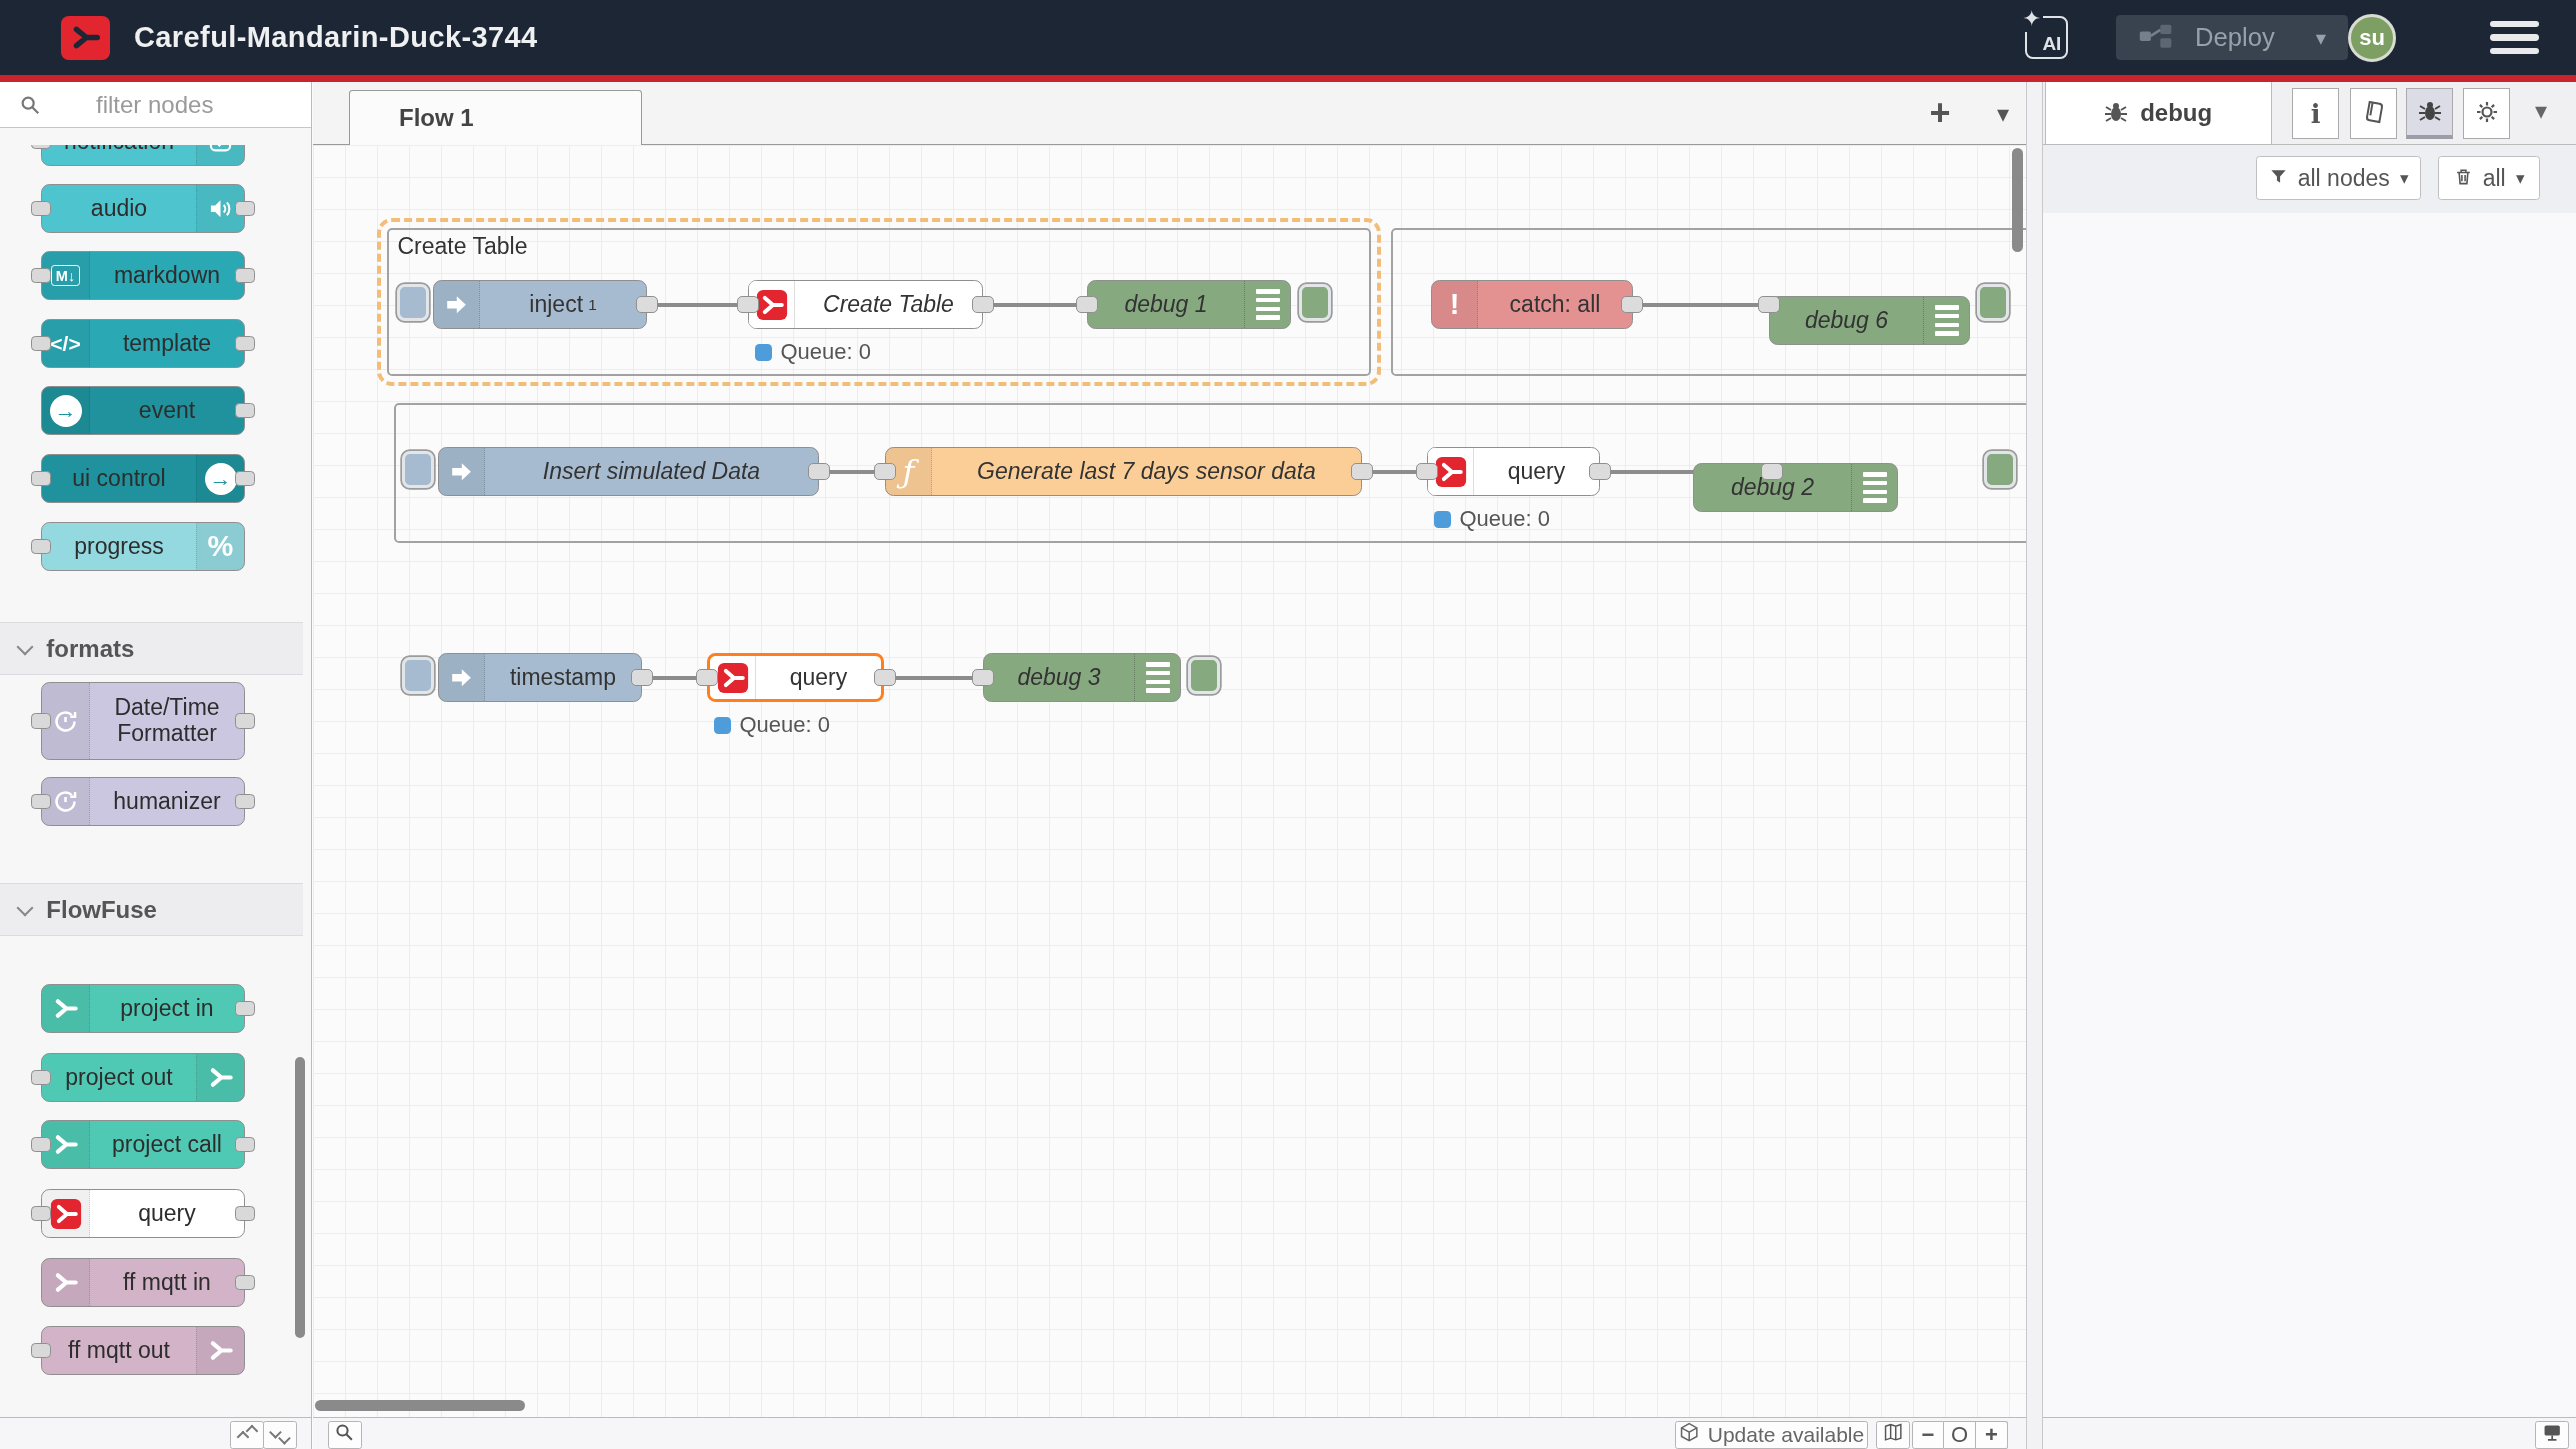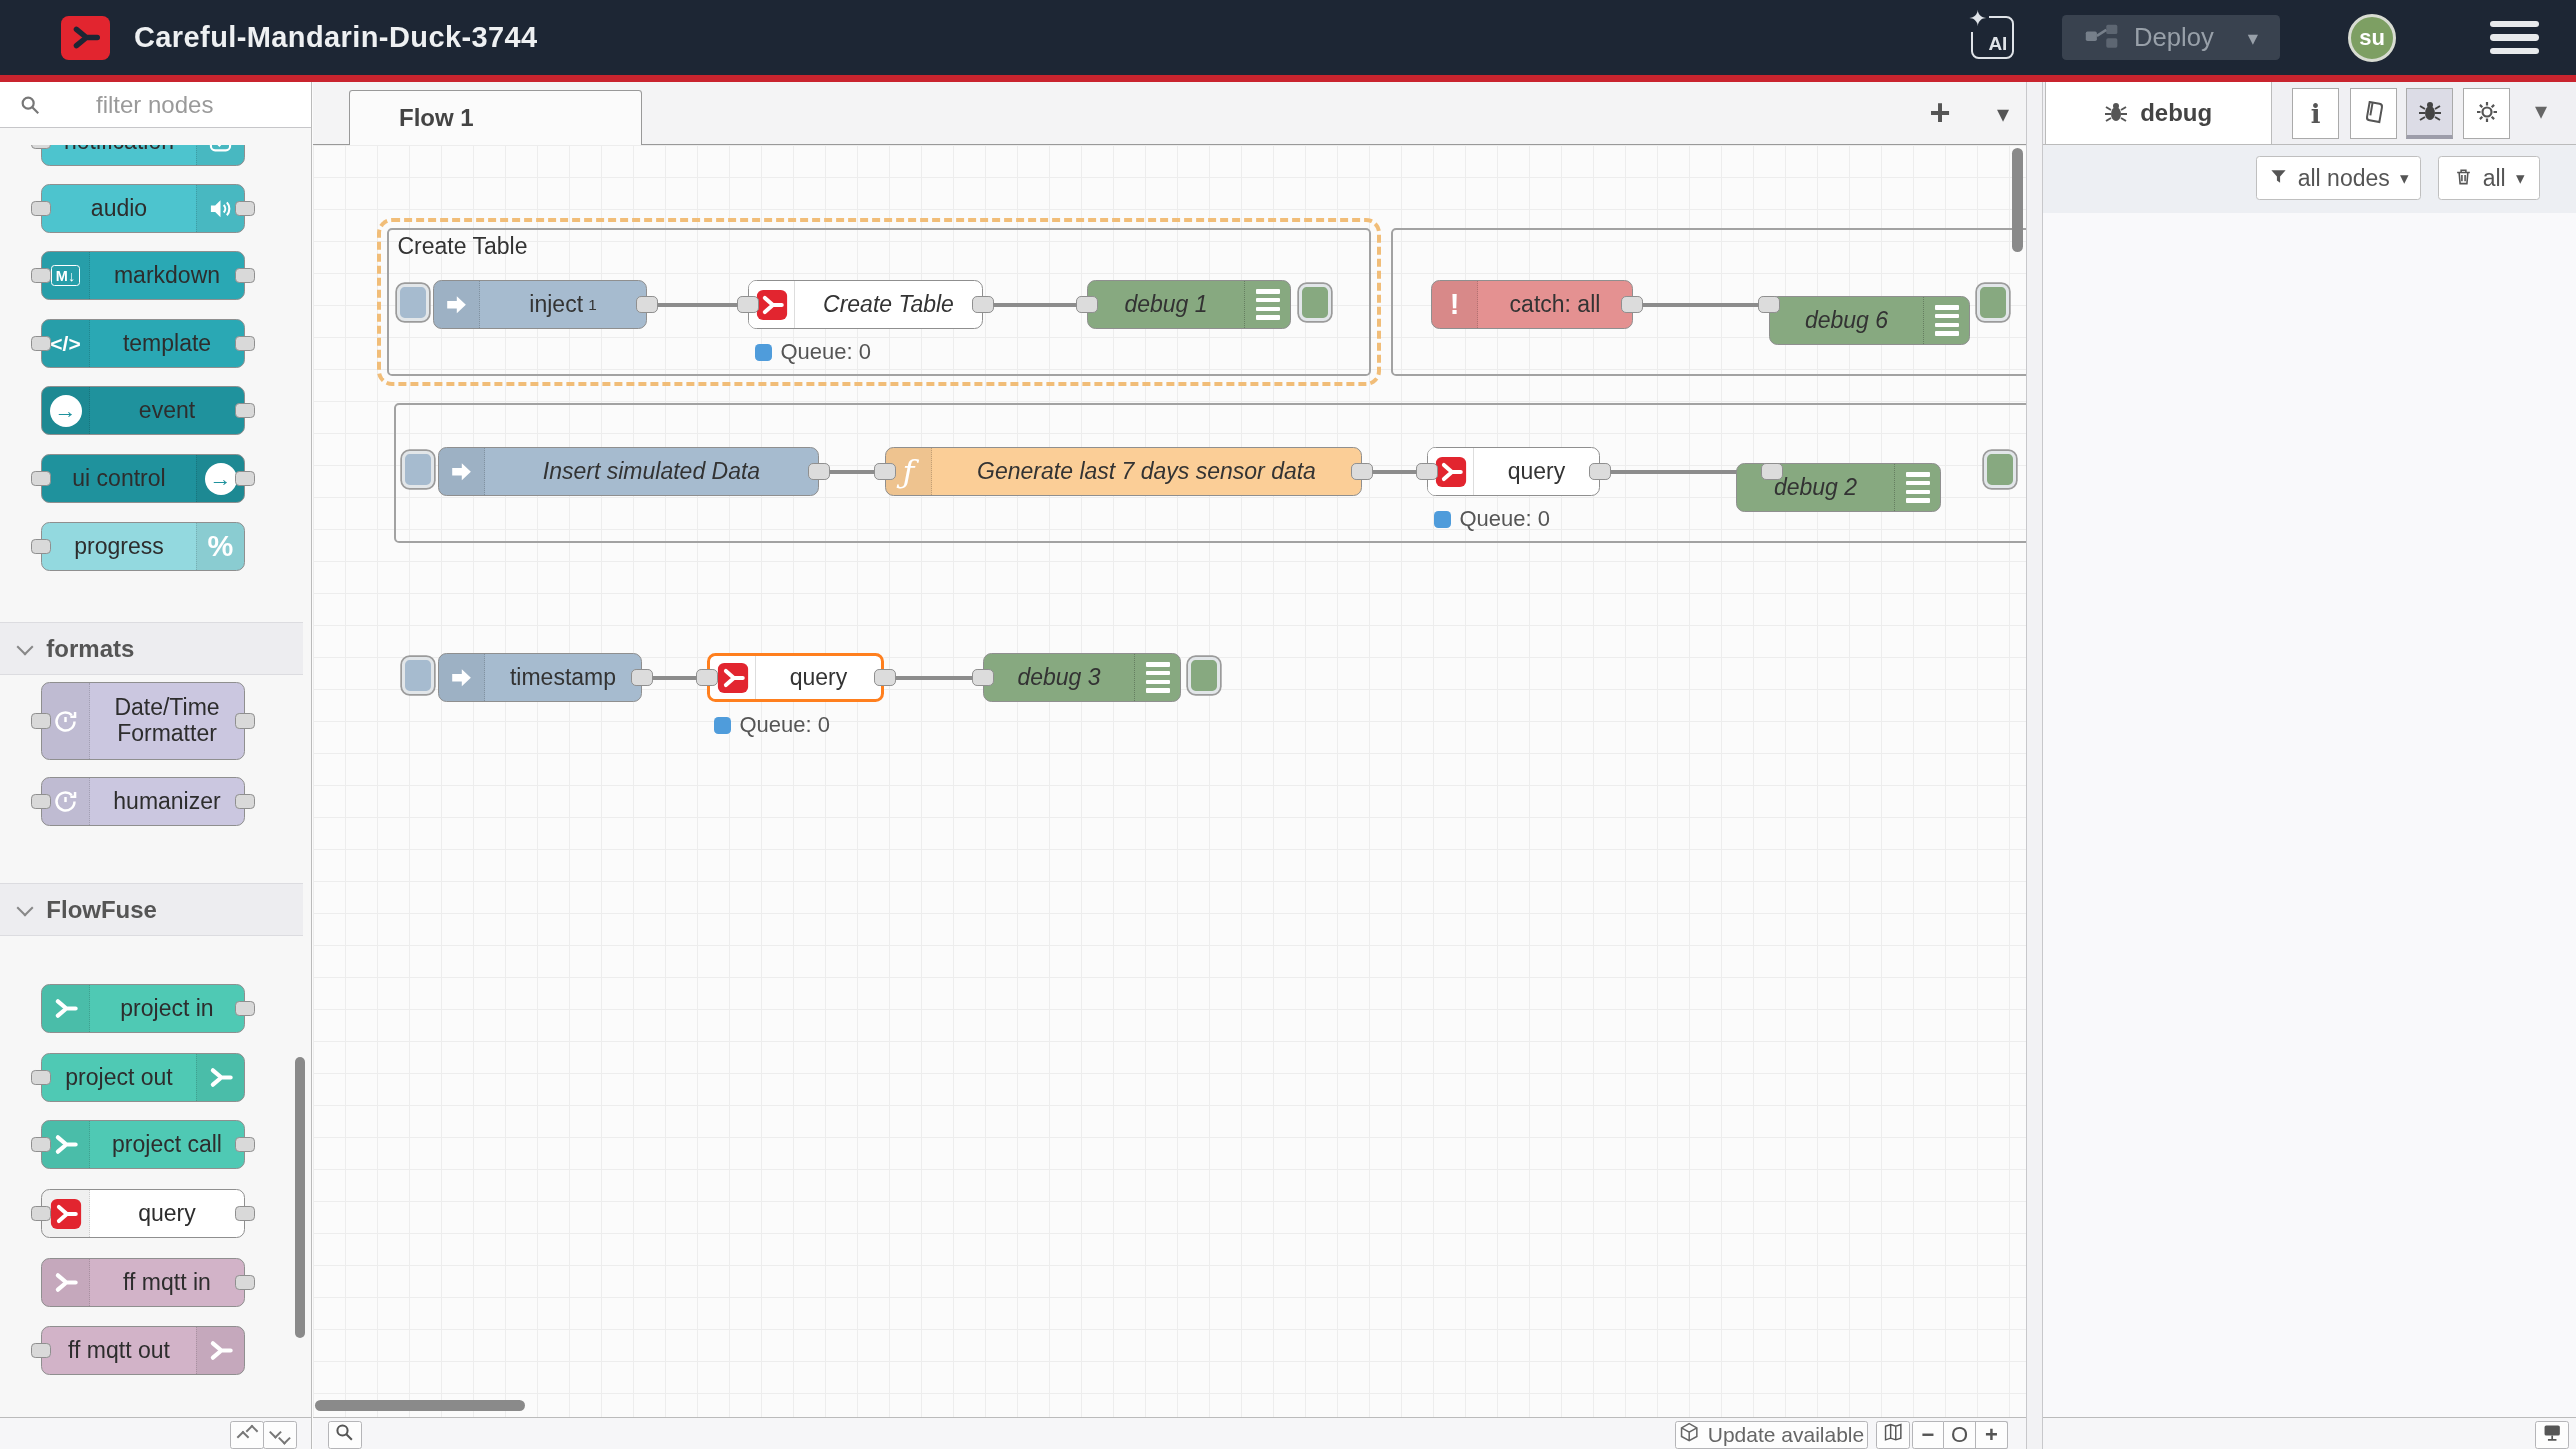--- a/index.html
+++ b/index.html
@@ -9,21 +9,21 @@
 
   
   #header{position:absolute;left:0;top:0;width:2576px;height:75px;background:#1d2634;display:flex;align-items:center;padding-left:34px;}
   #header-accent{position:absolute;left:0;top:75px;width:2576px;height:6.8px;background:#c9242e;}
   .logo{width:49px;height:44px;border-radius:7.7px;background:#e2252f;margin-left:27px;display:flex;align-items:center;justify-content:center;flex:0 0 auto;}
   .app-title{color:#eef0f2;font-size:29px;font-weight:bold;margin-left:24px;letter-spacing:0.4px;}
   #header-right{position:absolute;right:0;top:0;height:75px;display:flex;align-items:center;}
   .ai-box{position:relative;width:43px;height:43px;border:2.6px solid #dfe3e8;border-radius:7.7px;color:#dfe3e8;margin-right:48px;}
   .ai-box .ai-text{position:absolute;right:5.1px;bottom:1.7px;font-size:19px;font-weight:bold;}
   .ai-box .ai-spark{position:absolute;left:-6.8px;top:-12px;font-size:22px;background:#1d2634;padding:0 1.7px;}
-  .deploy-btn{height:45px;background:#39424f;border-radius:4.3px;display:flex;align-items:center;padding:0 22px;margin-right:68px;}
+  .deploy-btn{height:45px;background:#39424f;border-radius:4.3px;display:flex;align-items:center;padding:0 22px;gap:7px;}
   .deploy-btn .deploy-label{color:#98a0a9;font-size:25.6px;margin:0 12px 0 13.6px;}
   .deploy-btn .caret{color:#98a0a9;font-size:20.4px;margin-left:22px;}
   .avatar{width:48px;height:48px;border-radius:50%;background:#7d9f63;border:3.4px solid #d8dcd2;color:#fff;font-size:22px;font-weight:bold;display:flex;align-items:center;justify-content:center;margin-right:94px;}
   .hamburger{width:49px;height:34px;display:flex;flex-direction:column;justify-content:space-between;margin-right:37px;}
   .hamburger i{display:block;height:6.8px;border-radius:3.4px;background:#e8eaec;}
 
   
   #palette{position:absolute;left:0;top:82px;width:312px;height:1335px;background:#f7f7f7;border-right:0.9px solid #bbb;}
   #palette-search{position:absolute;left:0;top:0;width:100%;height:46px;background:#fff;border-bottom:0.9px solid #c6c6c9;display:flex;align-items:center;z-index:5;gap:41px;}
   #palette-search input{border:none;outline:none;font-size:24px;color:#555;width:204px;background:transparent;font-family:inherit;}
@@ -428,21 +428,21 @@
         <span class="n-label">
           <span class="lbl-text">query</span>
         </span>
       </div>
       <div class="port" style="left: 1103px; top: 318px;"></div>
       <div class="port" style="left: 1276px; top: 318px;"></div>
       <div class="nstatus" style="left: 1121px; top: 361px;">
         <span class="dot" style="background:#4f9cdb"></span>
         <span class="nstatus-text">Queue: 0</span>
       </div>
-      <div class="node" style="left: 1423px; top: 302px; width: 205px; background: rgb(135, 169, 128); margin-top: 16px;">
+      <div class="node" style="left: 1380px; top: 302px; width: 205px; background: rgb(135, 169, 128); margin-top: 16px;">
         <span class="n-label italic">
           <span class="lbl-text">debug 2</span>
         </span>
         <span class="n-icon right">
           <span class="dbg-list">
             <i></i>
             <i></i>
             <i></i>
             <i></i>
           </span>

